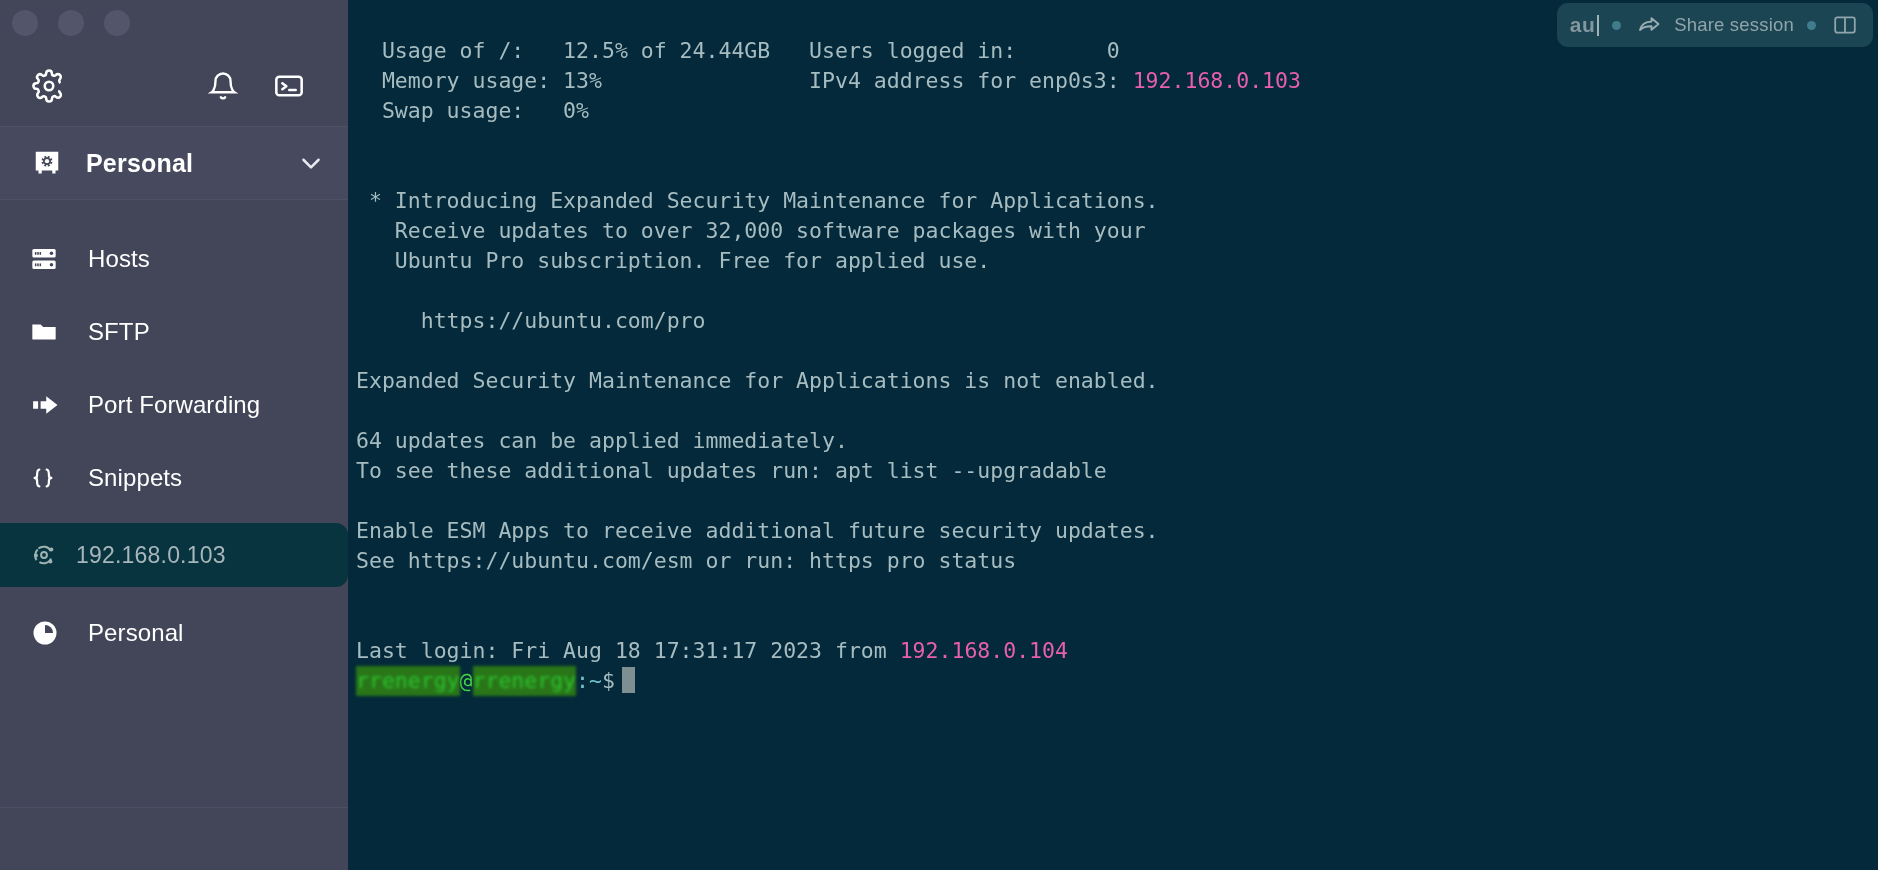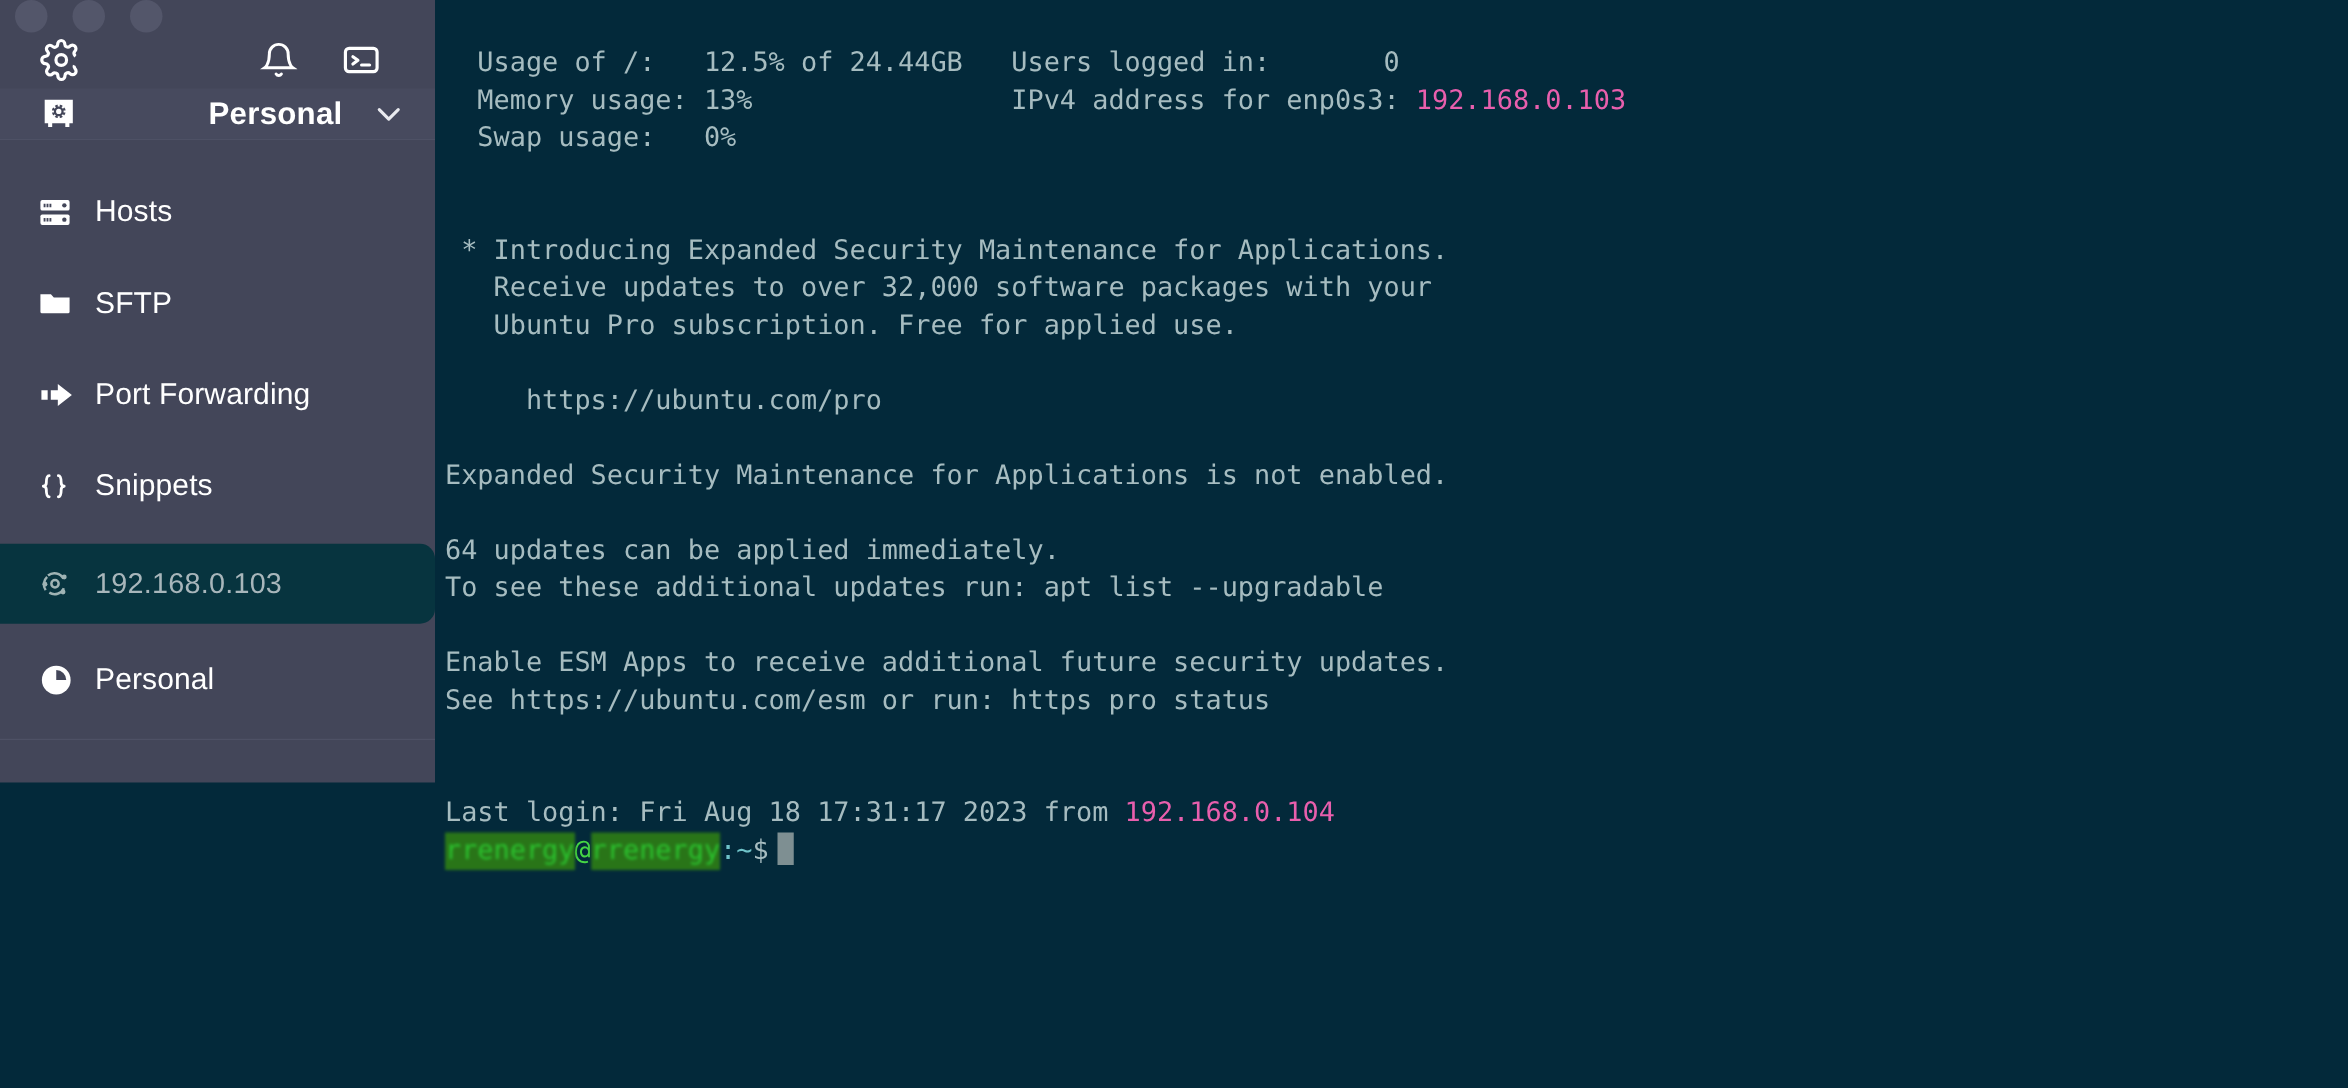--- a/index.html
+++ b/index.html
@@ -7,27 +7,26 @@
   html, body {
     width:1878px; height:870px;
     overflow:hidden;
     background:#03293a;
     font-family:"Liberation Sans", sans-serif;
   }
   .app { position:relative; width:1878px; height:870px; display:flex; }
 
   
   .sidebar {
-    width:348px; height:626px;
+    width:348px; height:870px;
     background:#434659;
     display:flex; flex-direction:column;
     flex:0 0 348px;
     position:relative;
     z-index:2;
-    text-align:right;
   }
   .traffic {
     height:46px;
     display:flex; align-items:center;
     padding-left:12px; gap:20px;
   }
   .dot { width:26px; height:26px; border-radius:50%; background:#53566a; }
 
   .icon-row {
     height:80px;
@@ -60,21 +59,21 @@
     font-weight:bold;
     letter-spacing:0.2px;
   }
   .ws-chev { width:30px; height:30px; display:flex; align-items:center; justify-content:center; color:#e9eaef; }
 
   .nav { padding-top:22px; }
   .nav-item {
     height:73px;
     display:flex; align-items:center;
     padding-left:30px;
-    gap:0;
+    gap:12px;
   }
   .nav-icon {
     width:46px; min-width:46px;
     display:flex; align-items:center; justify-content:flex-start;
     color:#ffffff;
   }
   .nav-label {
     color:#ffffff;
     font-size:24px;
     letter-spacing:0.1px;
@@ -327,20 +326,38 @@
 
     </nav>
 
     <div class="nav-spacer"></div>
     <div class="bottom-divider"></div>
     <div class="bottom-pad"></div>
   </aside>
 
   <main class="terminal">
 
+    <div class="toolbar">
+      <span class="tb-text">au</span>
+        <span class="tb-caret"></span>
+      <span class="tb-dot"></span>
+      <span class="tb-share-icon">
+        <svg width="26" height="24" viewBox="0 0 24 24" fill="none" stroke="currentColor" stroke-width="1.9" stroke-linecap="round" stroke-linejoin="round">
+          <path d="M3 17c1.5-6 6.5-8.4 11.5-8.4V5.2L21.5 11l-7 5.8v-3.6C9.9 13.2 5.8 14 3 17z"></path>
+        </svg>
+      </span>
+      <span class="tb-share-label">Share session</span>
+      <span class="tb-dot"></span>
+      <span class="tb-split-icon">
+        <svg width="30" height="24" viewBox="0 0 24 24" fill="none" stroke="currentColor" stroke-width="1.8">
+          <rect x="2.2" y="4.4" width="19.6" height="15.2" rx="2"></rect>
+          <line x1="12" y1="4.4" x2="12" y2="19.6"></line>
+        </svg>
+      </span>
+    </div>
 
     <pre class="term-text"><span>  Usage of /:   12.5% of 24.44GB   Users logged in:       0</span>
 <span>  Memory usage: 13%                IPv4 address for enp0s3: </span><span class="ip">192.168.0.103</span>
 <span>  Swap usage:   0%</span>
 <span></span>
 <span></span>
 <span> * Introducing Expanded Security Maintenance for Applications.</span>
 <span>   Receive updates to over 32,000 software packages with your</span>
 <span>   Ubuntu Pro subscription. Free for applied use.</span>
 <span></span>

